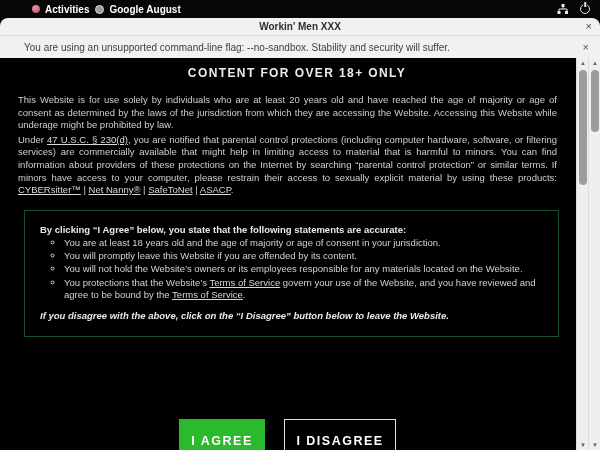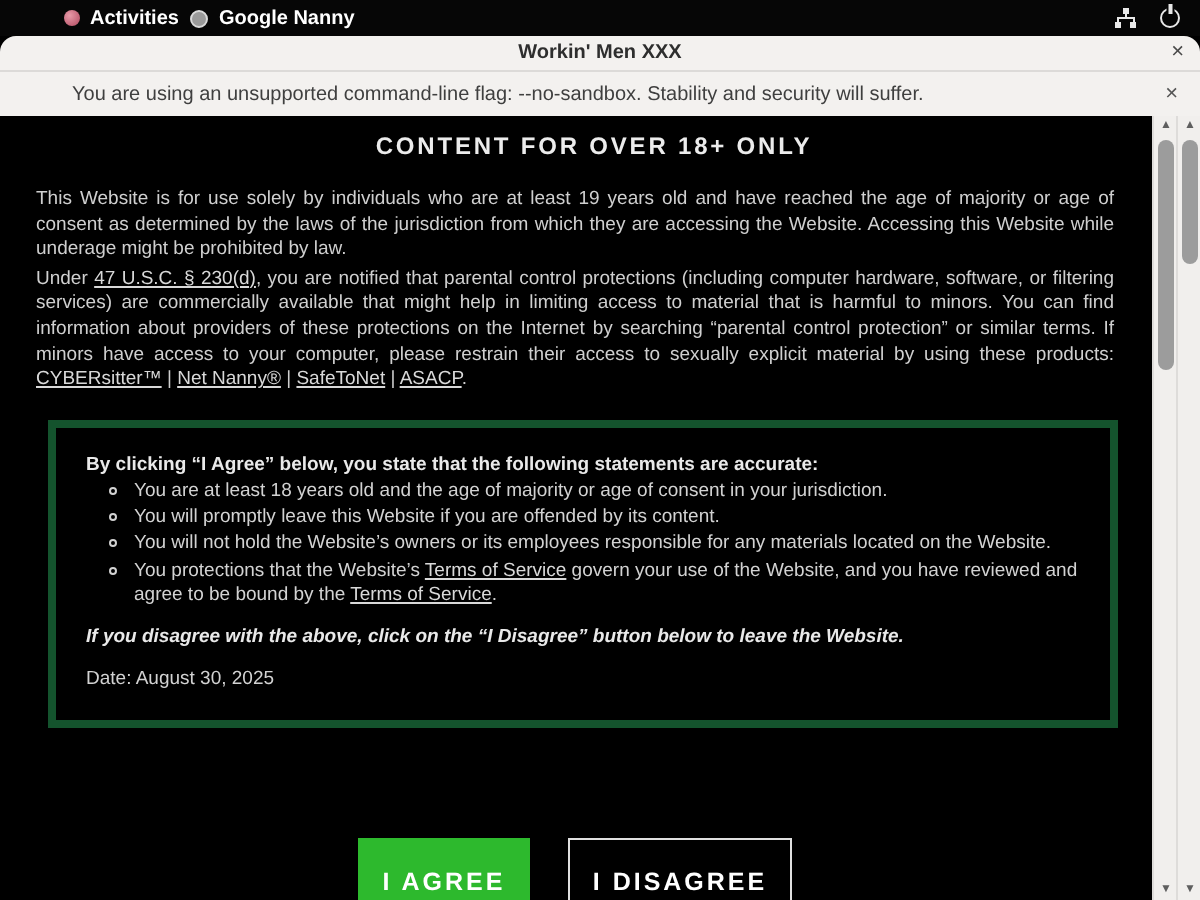--- a/index.html
+++ b/index.html
@@ -31,21 +31,21 @@
               background:#f3f1ef; border-radius:8px 8px 0 0; display:flex;
               align-items:center; justify-content:center; font-size:10px;
               font-weight:bold; color:#2e2e2e; border-bottom:1px solid #dcdad8; }
   .titlebar .win-close { position:absolute; right:8px; top:2px; font-size:11px;
               color:#4a4a4a; cursor:pointer; font-weight:normal; }
 
   
   .infobar { position:absolute; top:36px; left:0; width:600px; height:22px;
              background:#f3f1ef; display:flex; align-items:center; font-size:10px;
              color:#3f3f3f; }
-  .infobar .msg { margin-left:36px; }
+  .infobar .msg { margin-left:24px; }
   .infobar .bar-close { position:absolute; right:11px; font-size:11px; color:#555;
              cursor:pointer; }
 
   
   .content { position:absolute; top:58px; left:0; width:600px; height:392px;
              background:#000; color:#d6d6d6; overflow:hidden; }
   .inner { position:absolute; left:0; top:0; width:575px; }
 
   
   .logo { margin:26px auto 0; width:110px; text-align:center; position:relative; }
@@ -64,21 +64,21 @@
   .heading { text-align:center; margin-top:8px; font-size:12px; letter-spacing:1.4px;
              color:#ececec; font-weight:600;margin-left:19px; }
 
   
   .para { margin:14px 18px 0 18px; font-size:9.5px; line-height:12.6px;
           text-align:justify; color:#cfcfcf; }
   .para.second { margin-top:2px; }
   .lnk { text-decoration:underline; cursor:pointer; color:#d9d9d9; }
 
   
-  .agreement { margin:13px 16px 0 24px; border:4px solid #14532d;
+  .agreement { margin:13px 16px 0 24px; border:1px solid #14532d;
                padding:13px 15px 14px 15px; font-size:9.5px; line-height:12.2px; }
   .agr-intro { font-weight:bold; color:#e9e9e9; }
   .agr-list { margin-top:1px; padding-left:24px; list-style-type:circle; }
   .agr-list li { margin-bottom:1px; color:#d2d2d2; }
   .agr-note { margin-top:9px; font-weight:bold; color:#e9e9e9;font-style:italic; }
   .agr-date { margin-top:9px; color:#d2d2d2; }
 
   
   .btn-row { position:absolute; top:361px; left:0; width:575px; display:flex;
              justify-content:center; gap:19px; }
@@ -105,21 +105,21 @@
 <body>
 
 <div class="topbar">
   <div class="tb-left">
     <div class="tb-item">
       <span class="dot-icon"></span>
       <span>Activities</span>
     </div>
     <div class="tb-item">
       <span class="chrome-icon"></span>
-      <span>Google Nanny</span>
+      <span>Google August</span>
     </div>
   </div>
   <div class="tb-right">
     <span class="net-icon">
       <svg width="12" height="11" viewBox="0 0 12 11">
         <rect x="4.5" y="0" width="3" height="3" fill="#e8e8e8"></rect>
         <rect x="0.5" y="7" width="3" height="3" fill="#e8e8e8"></rect>
         <rect x="8" y="7" width="3" height="3" fill="#e8e8e8"></rect>
         <path d="M6 3 L6 5 M2 7 L2 5 L10 5 L10 7" stroke="#e8e8e8" stroke-width="1" fill="none"></path>
       </svg>
@@ -137,36 +137,35 @@
   <span class="msg">You are using an unsupported command-line flag: --no-sandbox. Stability and security will suffer.</span>
   <span class="bar-close">×</span>
 </div>
 
 <div class="content">
   <div class="inner">
 
 
     <div class="heading">CONTENT FOR OVER 18+ ONLY</div>
 
-    <p class="para">This Website is for use solely by individuals who are at least 19 years old and have reached the age of majority or age of consent as determined by the laws of the jurisdiction from which they are accessing the Website. Accessing this Website while underage might be prohibited by law.</p>
+    <p class="para">This Website is for use solely by individuals who are at least 20 years old and have reached the age of majority or age of consent as determined by the laws of the jurisdiction from which they are accessing the Website. Accessing this Website while underage might be prohibited by law.</p>
 
     <p class="para second">
       <span>Under </span><span class="lnk">47 U.S.C. § 230(d)</span><span>, you are notified that parental control protections (including computer hardware, software, or filtering services) are commercially available that might help in limiting access to material that is harmful to minors. You can find information about providers of these protections on the Internet by searching “parental control protection” or similar terms. If minors have access to your computer, please restrain their access to sexually explicit material by using these products: </span><span class="lnk">CYBERsitter™</span><span> | </span><span class="lnk">Net Nanny®</span><span> | </span><span class="lnk">SafeToNet</span><span> | </span><span class="lnk">ASACP</span><span>.</span>
     </p>
 
     <div class="agreement">
       <div class="agr-intro">By clicking “I Agree” below, you state that the following statements are accurate:</div>
       <ul class="agr-list">
         <li>You are at least 18 years old and the age of majority or age of consent in your jurisdiction.</li>
         <li>You will promptly leave this Website if you are offended by its content.</li>
         <li>You will not hold the Website’s owners or its employees responsible for any materials located on the Website.</li>
         <li><span>You protections that the Website’s </span><span class="lnk">Terms of Service</span><span> govern your use of the Website, and you have reviewed and agree to be bound by the </span><span class="lnk">Terms of Service</span><span>.</span></li>
       </ul>
       <div class="agr-note">If you disagree with the above, click on the “I Disagree” button below to leave the Website.</div>
-      <div class="agr-date">Date: August 30, 2025</div>
     </div>
 
     <div class="btn-row">
       <button class="btn btn-agree" style="background: rgb(45, 185, 45);">I AGREE</button>
       <button class="btn btn-disagree">I DISAGREE</button>
     </div>
   </div>
 
   <div class="sbar inner-bar">
     <span class="sb-arrow up">▲</span>

